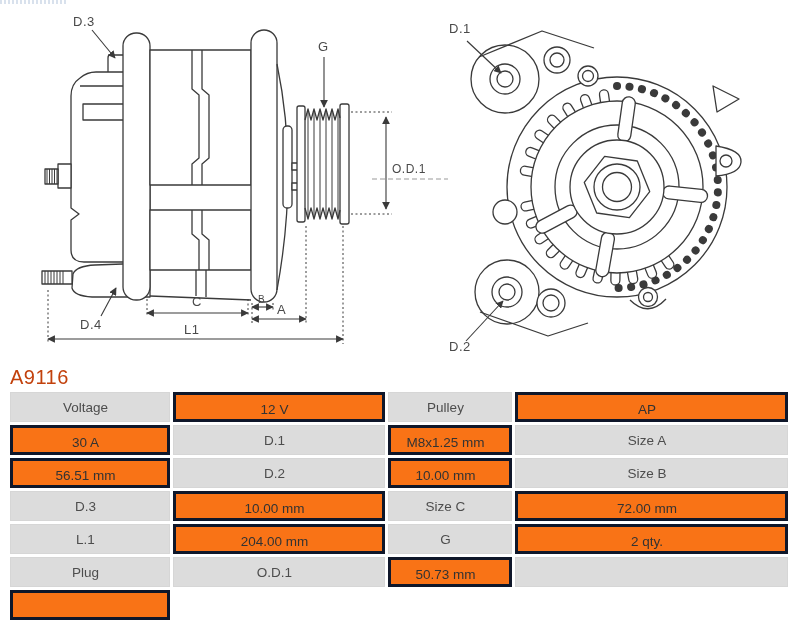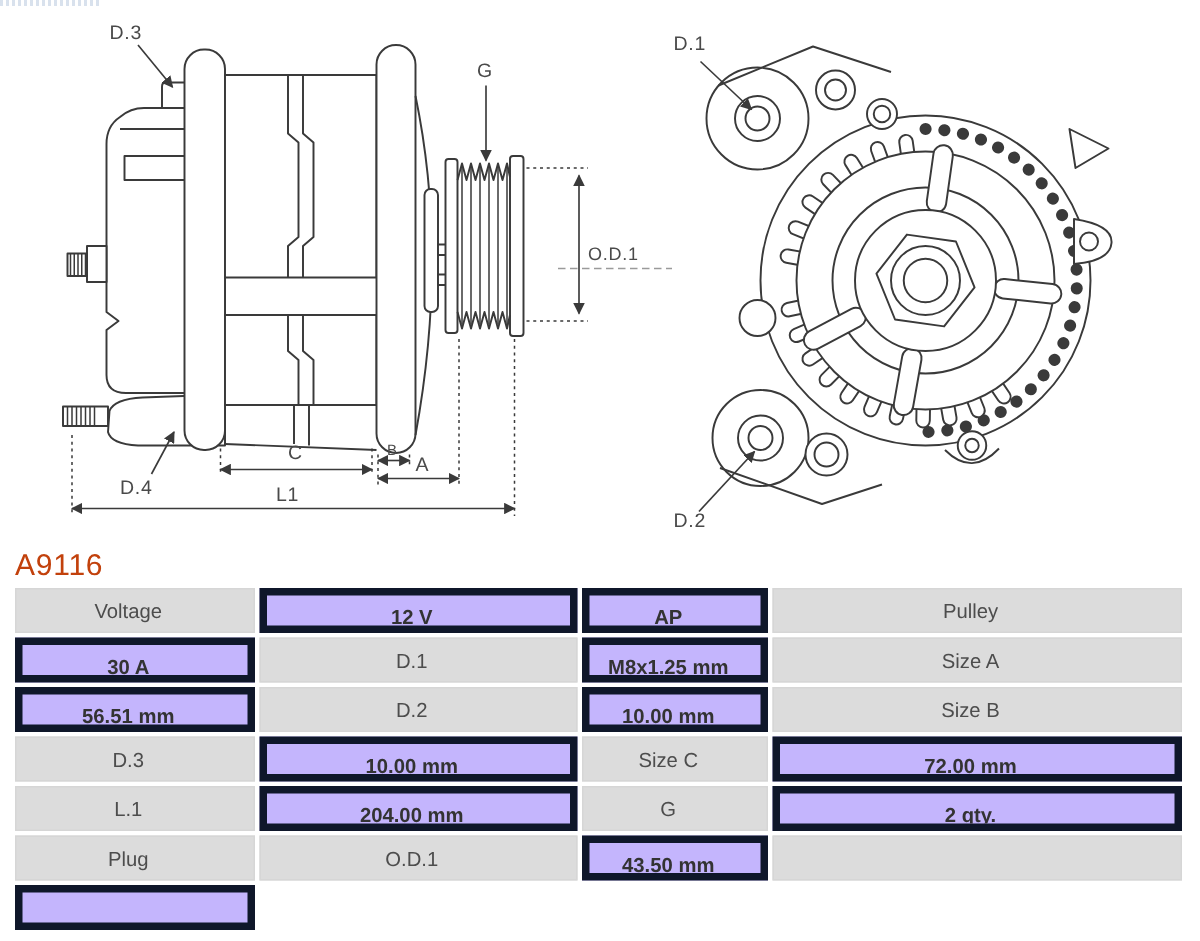--- a/index.html
+++ b/index.html
@@ -8,21 +8,21 @@
     background:repeating-linear-gradient(90deg,#b9c9de 0 2px,rgba(255,255,255,0) 2px 4px);}
   .diagram-wrap{position:relative;width:800px;height:364px;}
   svg text{font-family:"Liberation Sans", sans-serif;fill:#4a4a4a;letter-spacing:.5px;}
   .part-number{margin:2px 0 4px 10px;font-size:20px;line-height:22px;font-weight:400;
     color:#c2410c;letter-spacing:.5px;}
   .spec-table{margin:4px 0 0 10px;display:grid;width:778px;
     grid-template-columns:160px 212px 124px 273px;gap:3px;font-size:13.5px;}
   .cell{height:30px;line-height:30px;text-align:center;padding-right:9px;box-sizing:border-box;
     white-space:nowrap;overflow:hidden;}
   .cell.label{background:#dcdcdc;color:#4d4d4d;border:1px solid #d6d6d6;}
-  .cell.value{background:#c4b5fd;color:#333333;border:5px solid #0f172a;font-weight:bold;}
+  .cell.value{background:#f97316;color:#333333;border:3px solid #0f172a;}
 </style>
 </head>
 <body>
 
 <div class="artifact"></div>
 
 <div class="diagram-wrap">
 <svg width="800" height="364" viewBox="0 0 800 364">
   <defs>
     <marker id="arr" viewBox="0 0 10 10" refX="9" refY="5" markerWidth="7" markerHeight="7" orient="auto-start-reverse">
@@ -168,36 +168,36 @@
     <text x="449" y="351">D.2</text>
   </g>
 </svg>
 </div>
 
 <div class="part-number">A9116</div>
 
 <div class="spec-table">
     <div class="cell label">Voltage</div>
     <div class="cell value">12 V</div>
+    <div class="cell label">Pulley</div>
     <div class="cell value">AP</div>
-    <div class="cell label">Pulley</div>
     <div class="cell value">30 A</div>
     <div class="cell label">D.1</div>
     <div class="cell value">M8x1.25 mm</div>
     <div class="cell label">Size A</div>
     <div class="cell value">56.51 mm</div>
     <div class="cell label">D.2</div>
     <div class="cell value">10.00 mm</div>
     <div class="cell label">Size B</div>
     <div class="cell label">D.3</div>
     <div class="cell value">10.00 mm</div>
     <div class="cell label">Size C</div>
     <div class="cell value">72.00 mm</div>
     <div class="cell label">L.1</div>
     <div class="cell value">204.00 mm</div>
     <div class="cell label">G</div>
     <div class="cell value">2 qty.</div>
     <div class="cell label">Plug</div>
     <div class="cell label">O.D.1</div>
-    <div class="cell value">43.50 mm</div>
+    <div class="cell value">50.73 mm</div>
     <div class="cell label"></div>
     <div class="cell value"></div>
   </div>
 
 </body></html>

